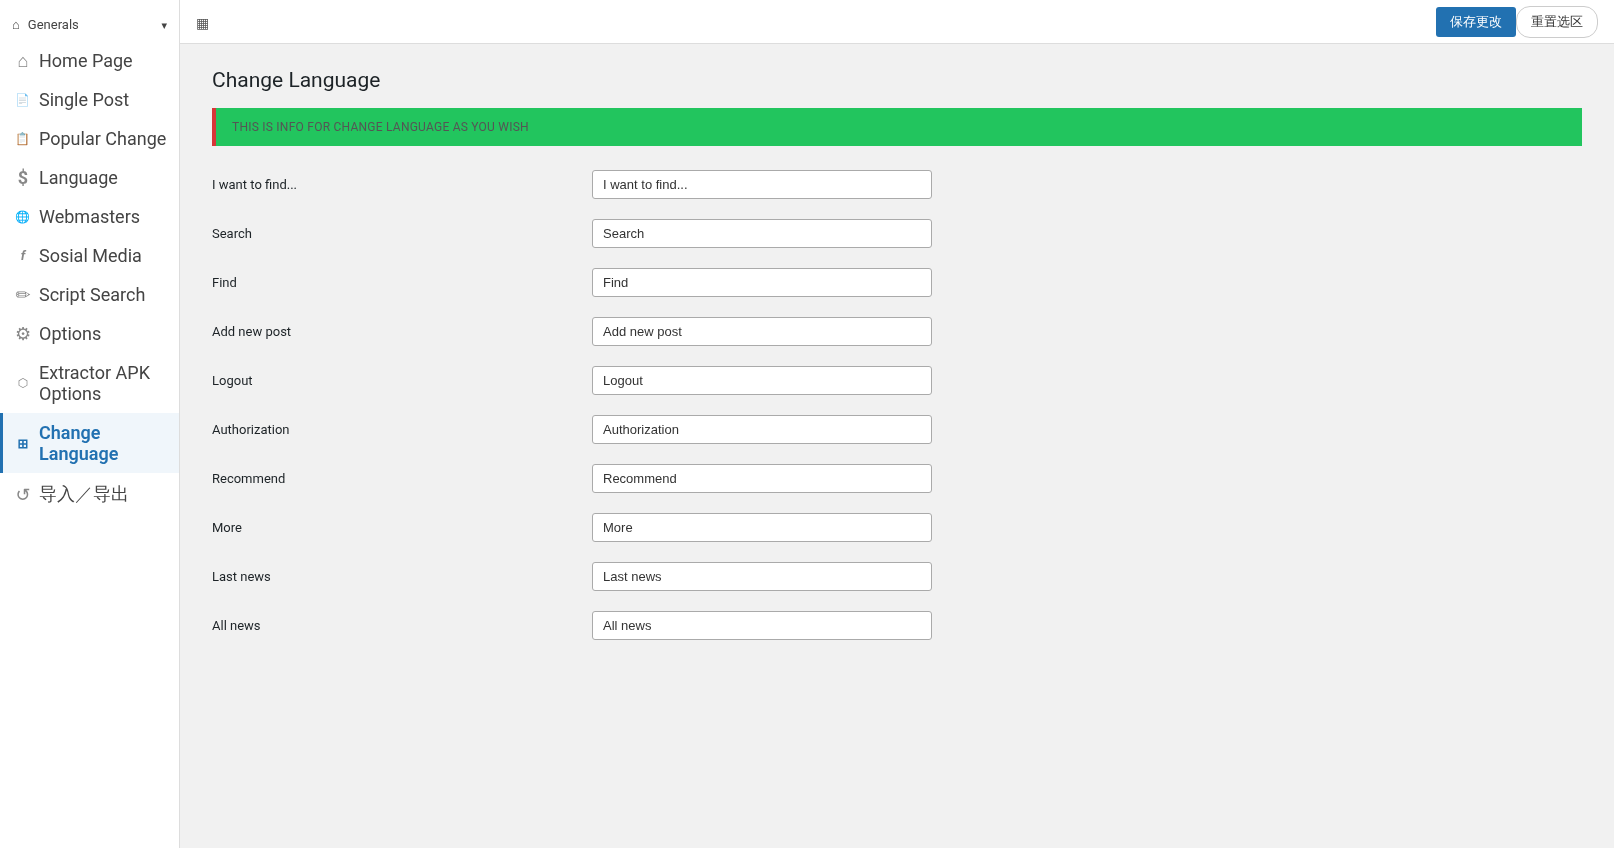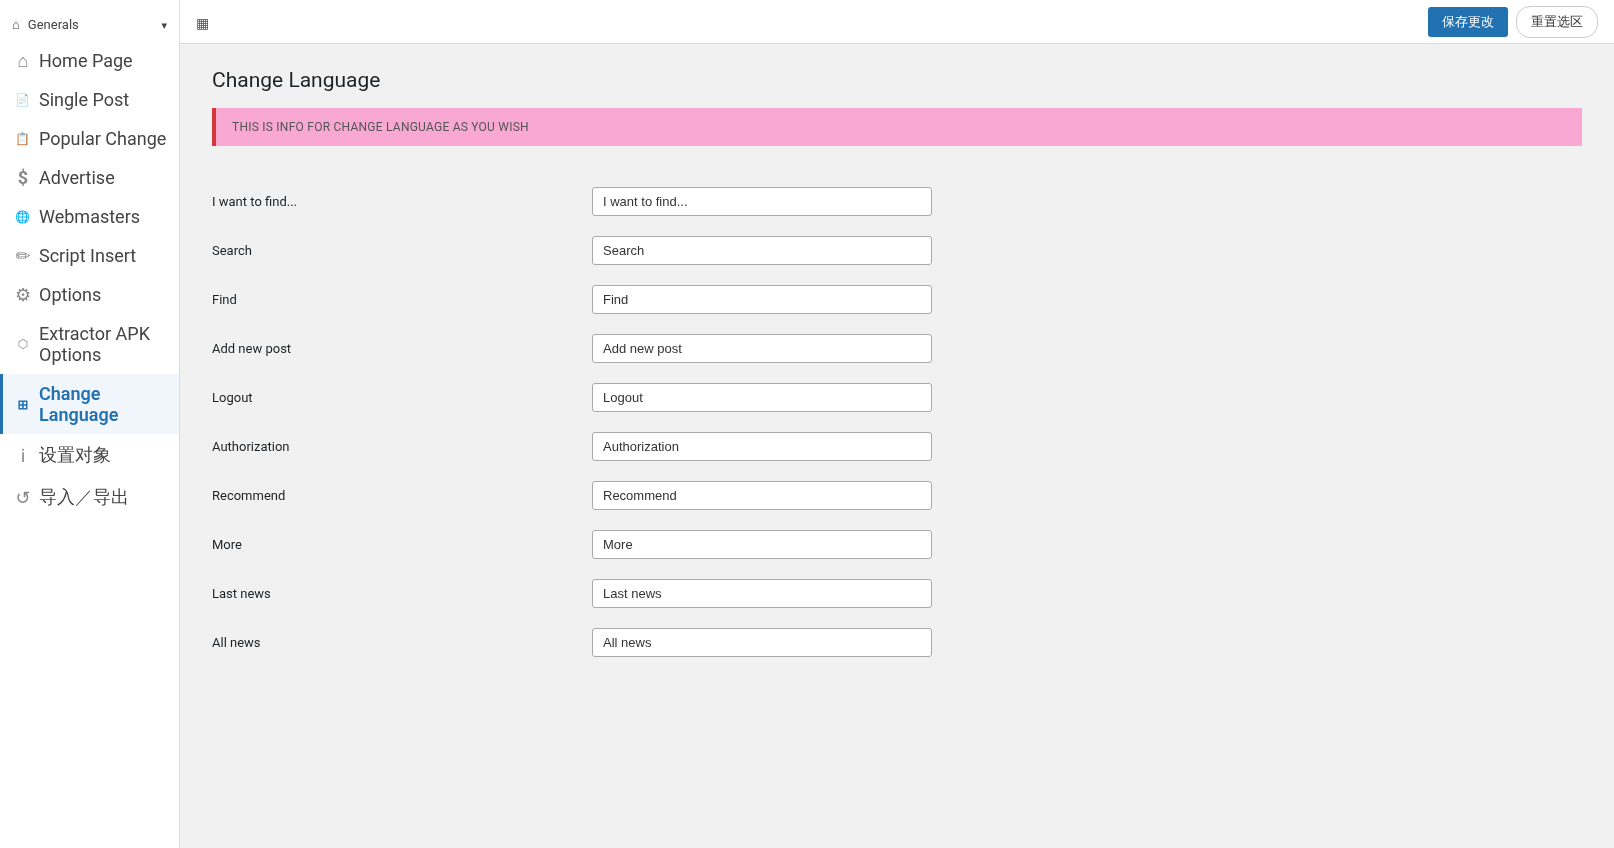--- a/index.html
+++ b/index.html
@@ -50,21 +50,21 @@
       background: #fff;
       border-bottom: 1px solid #ddd;
       display: flex;
       align-items: center;
       justify-content: space-between;
       padding: 8px 16px;
       height: 44px;
       flex-shrink: 0;
     }
     .top-bar-left { display: flex; align-items: center; gap: 8px; }
-    .top-bar-right { display: flex; align-items: center; gap: 8px; }
+    .top-bar-right { display: flex; align-items: center; gap: 0; }
     .btn-save {
       background: #2271b1;
       color: #fff;
       border: none;
       padding: 6px 14px;
       border-radius: 3px;
       cursor: pointer;
       font-size: 13px;
     }
     .btn-reset {
@@ -84,23 +84,23 @@
       background: #f1f1f1;
     }
     .page-title {
       font-size: 21px;
       font-weight: 400;
       color: #1d2327;
       margin-bottom: 16px;
     }
     .info-box {
       border-left: 4px solid #d63638;
-      background: #f9a8d4;
+      background: #22c55e;
       padding: 12px 16px;
-      margin-bottom: 41px;
+      margin-bottom: 24px;
       font-size: 12px;
       color: #555;
       text-transform: uppercase;
       letter-spacing: 0.02em;
     }
     .form-row {
       display: flex;
       align-items: center;
       margin-bottom: 20px;
     }
@@ -156,45 +156,45 @@
   <div class="sidebar-item">
     <span class="icon icon-post"></span>
     <span>Single Post</span>
   </div>
   <div class="sidebar-item">
     <span class="icon icon-pages"></span>
     <span>Popular Change</span>
   </div>
   <div class="sidebar-item">
     <span class="icon icon-dollar"></span>
-    <span>Advertise</span>
+    <span>Language</span>
   </div>
   <div class="sidebar-item">
     <span class="icon icon-web"></span>
     <span>Webmasters</span>
   </div>
   <div class="sidebar-item">
+    <span class="icon icon-social"></span>
+    <span>Sosial Media</span>
+  </div>
+  <div class="sidebar-item">
     <span class="icon icon-script"></span>
-    <span>Script Insert</span>
+    <span>Script Search</span>
   </div>
   <div class="sidebar-item">
     <span class="icon icon-options"></span>
     <span>Options</span>
   </div>
   <div class="sidebar-item">
     <span class="icon icon-extractor"></span>
     <span>Extractor APK Options</span>
   </div>
   <div class="sidebar-item active">
     <span class="icon icon-lang"></span>
     <span>Change Language</span>
-  </div>
-  <div class="sidebar-item">
-    <span class="icon icon-obj"></span>
-    <span>设置对象</span>
   </div>
   <div class="sidebar-item">
     <span class="icon icon-import"></span>
     <span>导入／导出</span>
   </div>
 </nav>
 
 <div class="main">
 
   <div class="top-bar">

